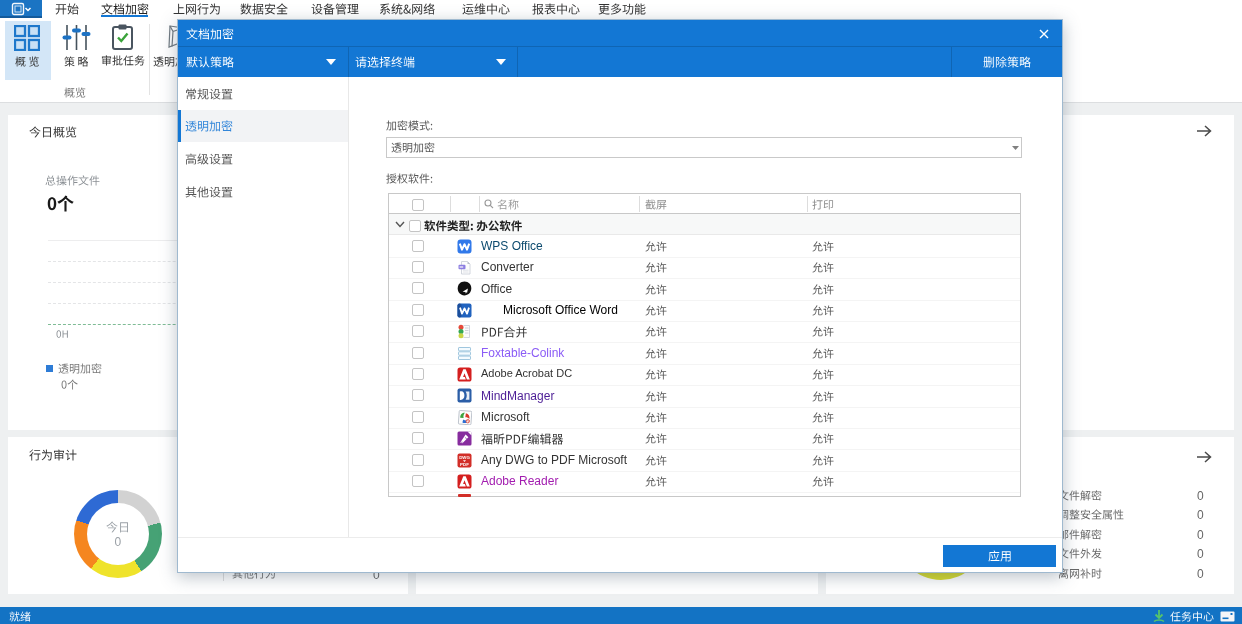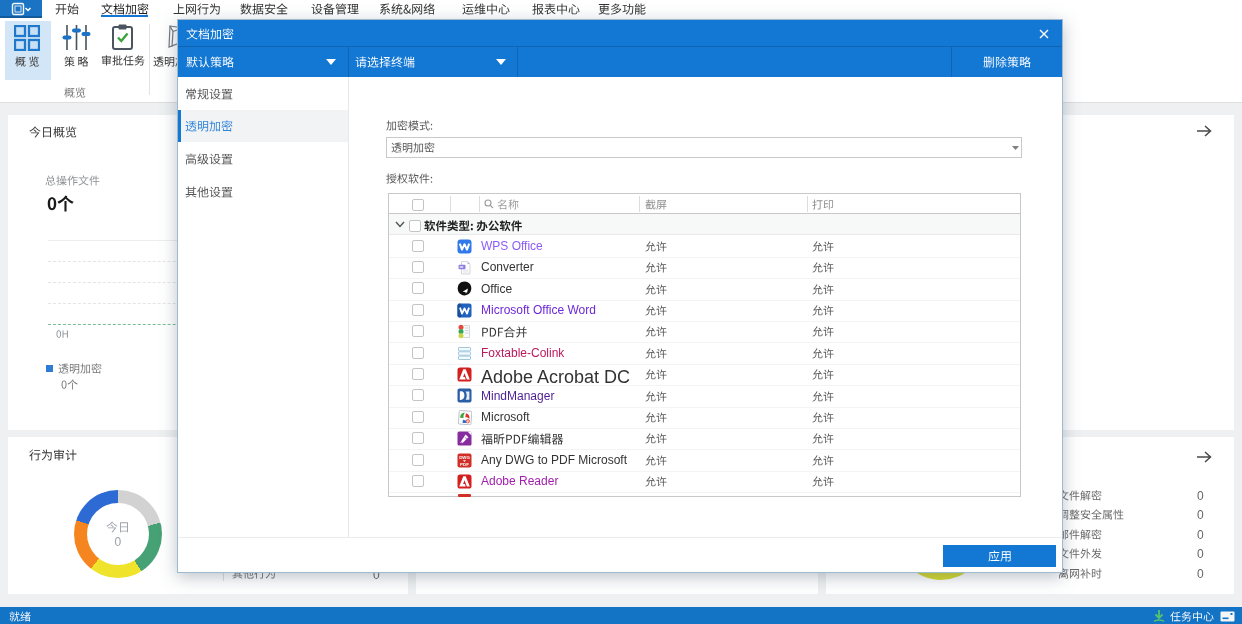--- a/index.html
+++ b/index.html
@@ -264,21 +264,21 @@
 <div class="abs" style="left:409.0px;top:219.5px;width:12px;height:12px;border:1px solid #c4c4c4;border-radius:2px;background:#fff"></div>
 <svg style="position:absolute;left:424.0px;top:220.0px" width="98.35" height="11.50" viewBox="0 -88 855.2 100">
     <use href="#grp" fill="#222"></use>
   </svg>
 <div class="abs" style="left:389px;top:256.7px;width:631px;height:1px;background:#f4f4f4"></div>
 <div class="abs" style="left:412.0px;top:239.5px;width:12px;height:12px;border:1px solid #c4c4c4;border-radius:2px;background:#fff"></div>
 <svg class="abs" style="left:456.5px;top:238.5px" width="15" height="15" viewBox="0 0 15 15">
     <rect x="0.5" y="0.5" width="14" height="14" rx="3" fill="#3179ea"></rect>
     <path d="M2.8 4.6 L5 10.6 L7.5 5.2 L10 10.6 L12.2 4.6" fill="none" stroke="#fff" stroke-width="2" stroke-linejoin="round"></path>
   </svg>
-<div class="lat" style="left:481px;top:239.0px;font-size:12px;color:#8b5cf6">WPS Office</div>
+<div class="lat" style="left:481px;top:239.0px;font-size:12px;color:#0c4a6e">WPS Office</div>
 <svg style="position:absolute;left:645.0px;top:240.7px" width="22.00" height="11.00" viewBox="0 -88 200.0 100">
     <use href="#yx" fill="#555"></use>
   </svg>
 <svg style="position:absolute;left:812.0px;top:240.7px" width="22.00" height="11.00" viewBox="0 -88 200.0 100">
     <use href="#yx" fill="#555"></use>
   </svg>
 <div class="abs" style="left:389px;top:278.1px;width:631px;height:1px;background:#f4f4f4"></div>
 <div class="abs" style="left:412.0px;top:260.9px;width:12px;height:12px;border:1px solid #c4c4c4;border-radius:2px;background:#fff"></div>
 <svg class="abs" style="left:456.5px;top:259.9px" width="15" height="15" viewBox="0 0 15 15">
     <path d="M4.5 1.5 H10.5 L13 4 V14 H4.5 Z" fill="#fdfdfd" stroke="#cdd1da" stroke-width="0.9"></path>
@@ -309,21 +309,21 @@
 <svg style="position:absolute;left:812.0px;top:283.5px" width="22.00" height="11.00" viewBox="0 -88 200.0 100">
     <use href="#yx" fill="#555"></use>
   </svg>
 <div class="abs" style="left:389px;top:320.9px;width:631px;height:1px;background:#f4f4f4"></div>
 <div class="abs" style="left:412.0px;top:303.7px;width:12px;height:12px;border:1px solid #c4c4c4;border-radius:2px;background:#fff"></div>
 <svg class="abs" style="left:456.5px;top:302.7px" width="15" height="15" viewBox="0 0 15 15">
     <rect x="0.5" y="0.5" width="14" height="14" rx="2" fill="#2062be"></rect>
     <rect x="0.5" y="0.5" width="4" height="14" rx="2" fill="#1b4e9b"></rect>
     <path d="M3 4.6 L5 10.6 L7.5 5.4 L10 10.6 L12 4.6" fill="none" stroke="#fff" stroke-width="1.8" stroke-linejoin="round"></path>
   </svg>
-<div class="lat" style="left:481px;top:303.2px;font-size:12px;color:#6d28d9">Microsoft Office Word</div>
+<div class="lat" style="left:503px;top:303.2px;font-size:12px;color:#000000">Microsoft Office Word</div>
 <svg style="position:absolute;left:645.0px;top:304.9px" width="22.00" height="11.00" viewBox="0 -88 200.0 100">
     <use href="#yx" fill="#555"></use>
   </svg>
 <svg style="position:absolute;left:812.0px;top:304.9px" width="22.00" height="11.00" viewBox="0 -88 200.0 100">
     <use href="#yx" fill="#555"></use>
   </svg>
 <div class="abs" style="left:389px;top:342.3px;width:631px;height:1px;background:#f4f4f4"></div>
 <div class="abs" style="left:412.0px;top:325.1px;width:12px;height:12px;border:1px solid #c4c4c4;border-radius:2px;background:#fff"></div>
 <svg class="abs" style="left:456.5px;top:324.1px" width="15" height="15" viewBox="0 0 15 15">
     <path d="M6.5 1.5 H12.5 V13.5 H6.5" fill="#fbfbfb" stroke="#cfd3da" stroke-width="0.9"></path>
@@ -345,34 +345,34 @@
   </svg>
 <div class="abs" style="left:389px;top:363.7px;width:631px;height:1px;background:#f4f4f4"></div>
 <div class="abs" style="left:412.0px;top:346.5px;width:12px;height:12px;border:1px solid #c4c4c4;border-radius:2px;background:#fff"></div>
 <svg class="abs" style="left:456.5px;top:345.5px" width="15" height="15" viewBox="0 0 15 15">
     <g fill="#f4fbff" stroke="#9fc6de" stroke-width="1">
       <rect x="1.5" y="1.5" width="12" height="3.4" rx="0.6"></rect>
       <rect x="1.5" y="5.8" width="12" height="3.4" rx="0.6"></rect>
       <rect x="1.5" y="10.1" width="12" height="3.4" rx="0.6"></rect>
     </g>
   </svg>
-<div class="lat" style="left:481px;top:346.0px;font-size:12px;color:#be185d">Foxtable-Colink</div>
+<div class="lat" style="left:481px;top:346.0px;font-size:12px;color:#8b5cf6">Foxtable-Colink</div>
 <svg style="position:absolute;left:645.0px;top:347.7px" width="22.00" height="11.00" viewBox="0 -88 200.0 100">
     <use href="#yx" fill="#555"></use>
   </svg>
 <svg style="position:absolute;left:812.0px;top:347.7px" width="22.00" height="11.00" viewBox="0 -88 200.0 100">
     <use href="#yx" fill="#555"></use>
   </svg>
 <div class="abs" style="left:389px;top:385.1px;width:631px;height:1px;background:#f4f4f4"></div>
 <div class="abs" style="left:412.0px;top:367.9px;width:12px;height:12px;border:1px solid #c4c4c4;border-radius:2px;background:#fff"></div>
 <svg class="abs" style="left:456.5px;top:366.9px" width="15" height="15" viewBox="0 0 15 15">
     <rect x="0.5" y="0.5" width="14" height="14" rx="2.6" fill="#d41f1f"></rect>
     <path d="M2.2 12.6 L6.3 2.2 H8.7 L12.8 12.6 H9.9 L7.5 6.2 L6.1 10 H7.9 L8.8 12.6 Z" fill="#fff"></path>
   </svg>
-<div class="lat" style="left:481px;top:367.4px;font-size:18px;color:#333">Adobe Acrobat DC</div>
+<div class="lat" style="left:481px;top:367.4px;font-size:11px;color:#333">Adobe Acrobat DC</div>
 <svg style="position:absolute;left:645.0px;top:369.1px" width="22.00" height="11.00" viewBox="0 -88 200.0 100">
     <use href="#yx" fill="#555"></use>
   </svg>
 <svg style="position:absolute;left:812.0px;top:369.1px" width="22.00" height="11.00" viewBox="0 -88 200.0 100">
     <use href="#yx" fill="#555"></use>
   </svg>
 <div class="abs" style="left:389px;top:406.5px;width:631px;height:1px;background:#f4f4f4"></div>
 <div class="abs" style="left:412.0px;top:389.3px;width:12px;height:12px;border:1px solid #c4c4c4;border-radius:2px;background:#fff"></div>
 <svg class="abs" style="left:456.5px;top:388.3px" width="15" height="15" viewBox="0 0 15 15">
     <rect x="0.5" y="0.5" width="14" height="14" rx="2" fill="#2b5ea7"></rect>

